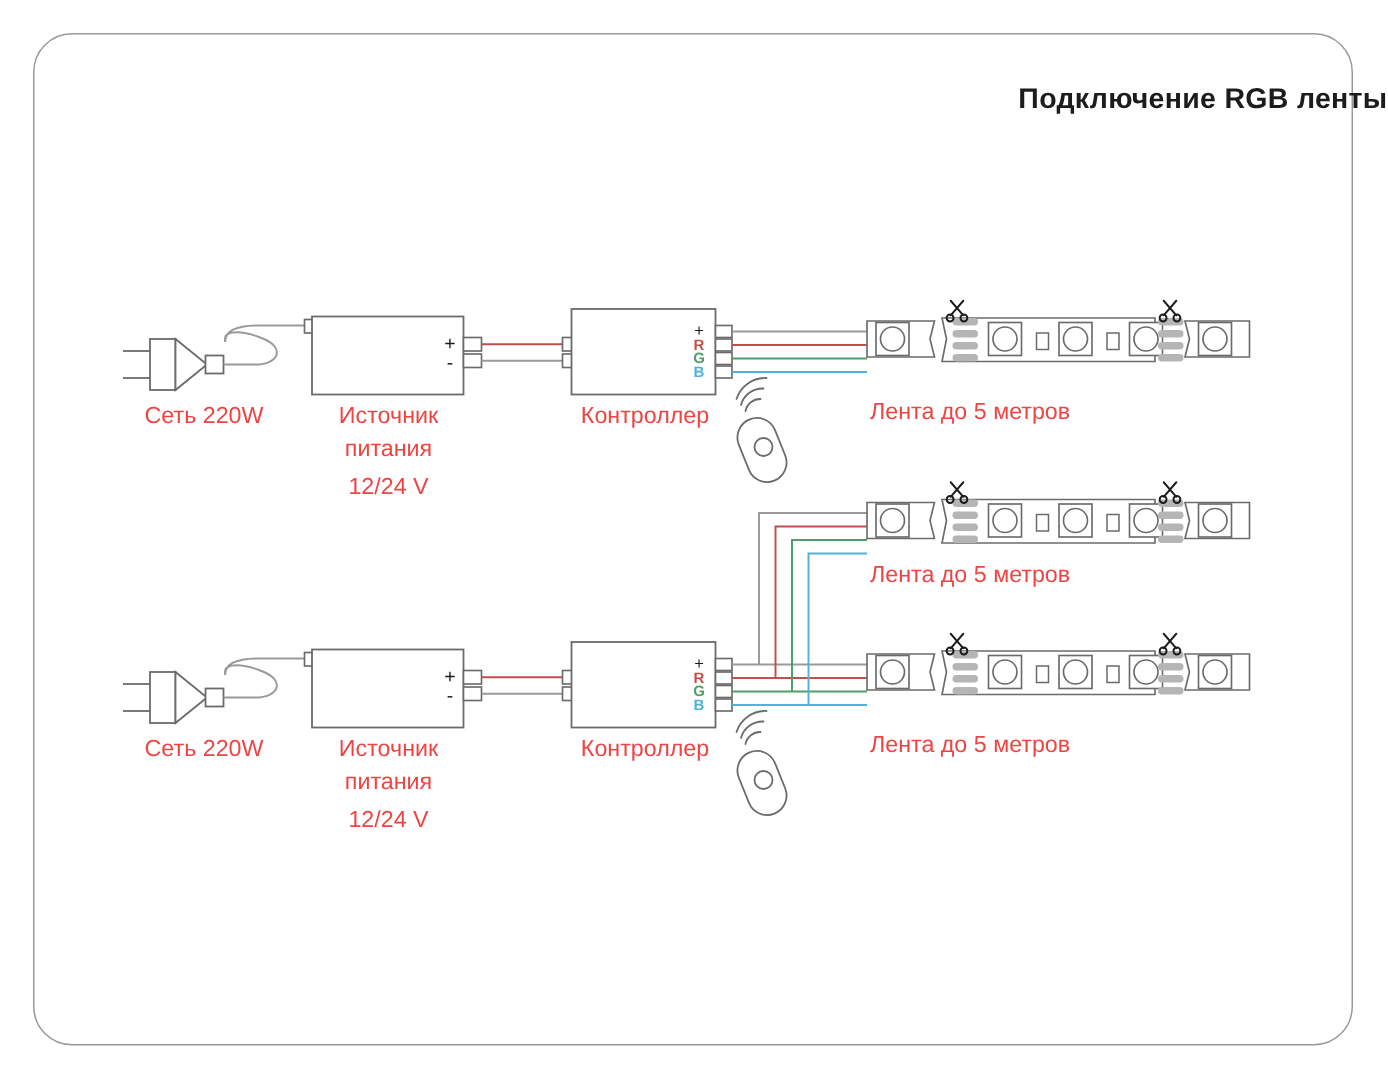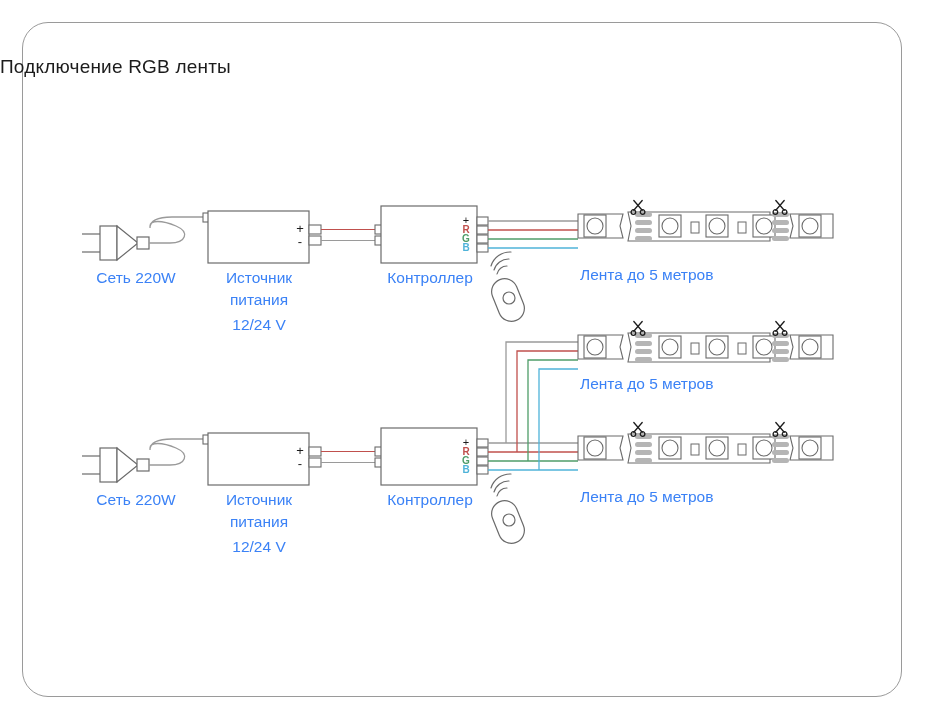--- a/index.html
+++ b/index.html
@@ -25,35 +25,35 @@
     height: 675px;
     border: 1px solid #9a9a9a;
     border-radius: 26px;
     box-sizing: border-box;
   }
   #title {
     position: absolute;
     left: 0;
     top: 56px;
     width: 925px;
-    text-align: left;
+    text-align: right;
     font-size: 19px;
-    font-weight: normal;
+    font-weight: bold;
     color: #1c1c1c;
     letter-spacing: 0.2px;
   }
   svg.diagram {
     position: absolute;
     left: 0;
     top: 0;
   }
   .lbl {
     position: absolute;
     font-size: 15.5px;
-    color: #3b82f6;
+    color: #ef4444;
     white-space: nowrap;
   }
   .lbl.center {
     text-align: center;
     transform: translateX(-50%);
   }
 </style>
 </head>
 <body>
 

